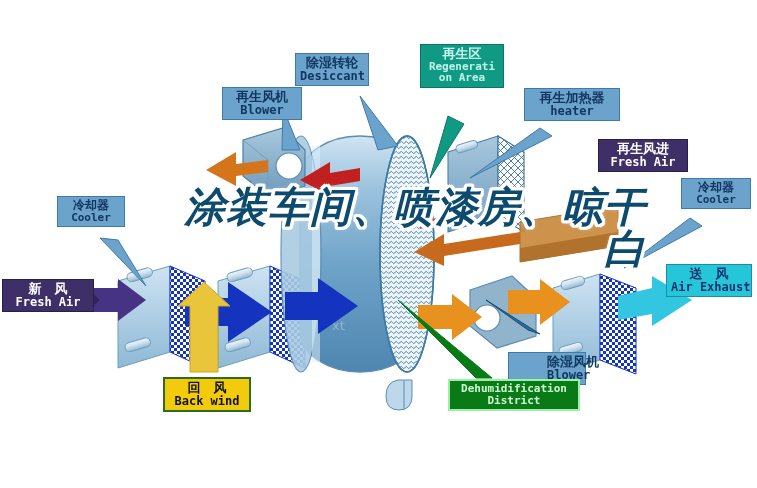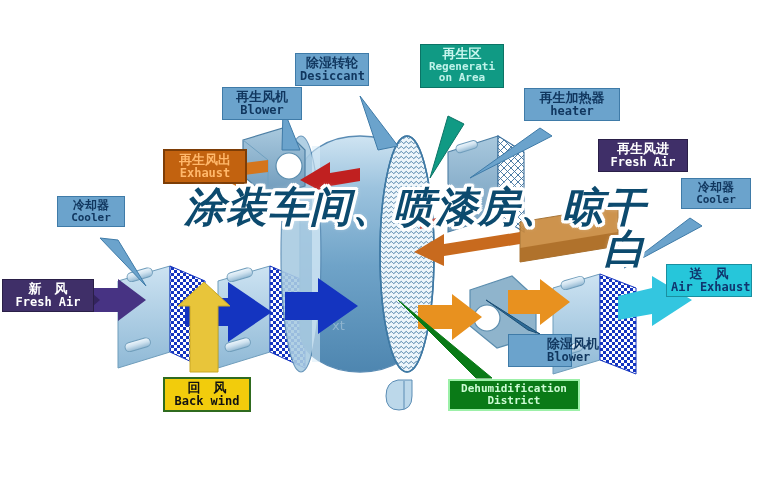--- a/index.html
+++ b/index.html
@@ -339,41 +339,37 @@
   <div class="lbl purple" style="left:598px; top:139px; width:90px; font-size:13px;">
     <span class="cn">再生风进</span>
     <span class="en" style="font-size:12px;">Fresh Air</span>
   </div>
 
   <div class="lbl blue" style="left:681px; top:178px; width:70px; font-size:12px;">
     <span class="cn">冷却器</span>
     <span class="en" style="font-size:11px;">Cooler</span>
   </div>
 
-  <div class="lbl orange" style="left:163px; top:149px; width:84px; font-size:13px;">
-    <span class="cn">再生风出</span>
-    <span class="en" style="font-size:12px;">Exhaust</span>
-  </div>
 
   <div class="lbl blue" style="left:57px; top:196px; width:68px; font-size:12px;">
     <span class="cn">冷却器</span>
     <span class="en" style="font-size:11px;">Cooler</span>
   </div>
 
   <div class="lbl purple" style="left:2px; top:279px; width:92px; font-size:13px;">
     <span class="cn">新　风</span>
     <span class="en" style="font-size:12px;">Fresh Air</span>
   </div>
 
   <div class="lbl yellow" style="left:163px; top:377px; width:88px; font-size:13px;">
     <span class="cn">回　风</span>
     <span class="en" style="font-size:12px;">Back wind</span>
   </div>
 
-  <div class="lbl blue" style="left:508px; top:334px; width:64px; font-size:13px;padding-left:38px;">
+  <div class="lbl blue" style="left:508px; top:352px; width:78px; font-size:13px;padding-left:38px;">
     <span class="cn">除湿风机</span>
     <span class="en" style="font-size:12px;">Blower</span>
   </div>
 
   <div class="lbl green" style="left:448px; top:379px; width:132px; font-size:13px;">
     <span class="en" style="font-size:11px;">Dehumidification</span>
     <span class="en" style="font-size:11px;">District</span>
   </div>
 
   <div class="lbl cyan" style="left:666px; top:264px; width:86px; font-size:13px;">

